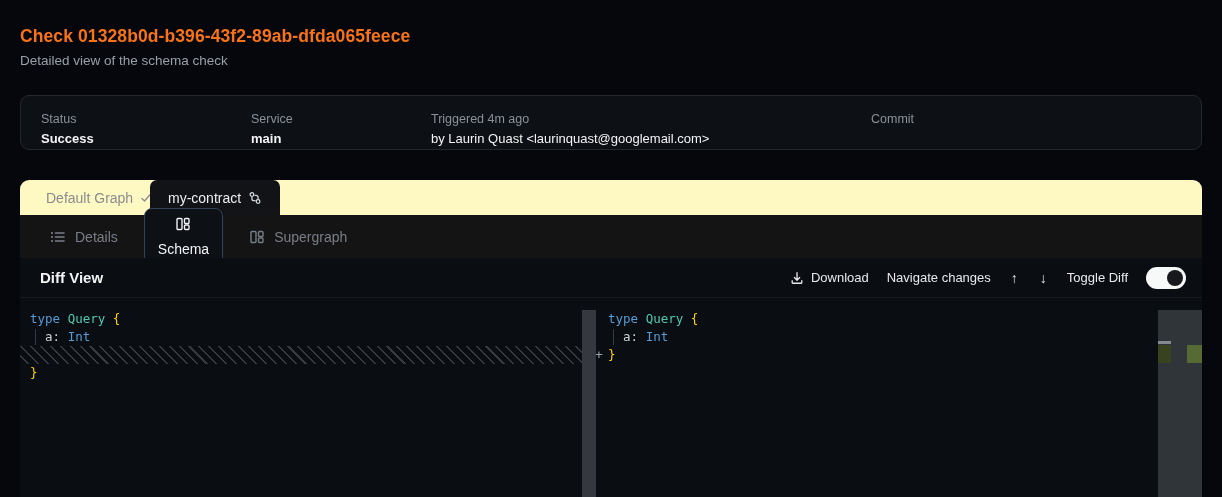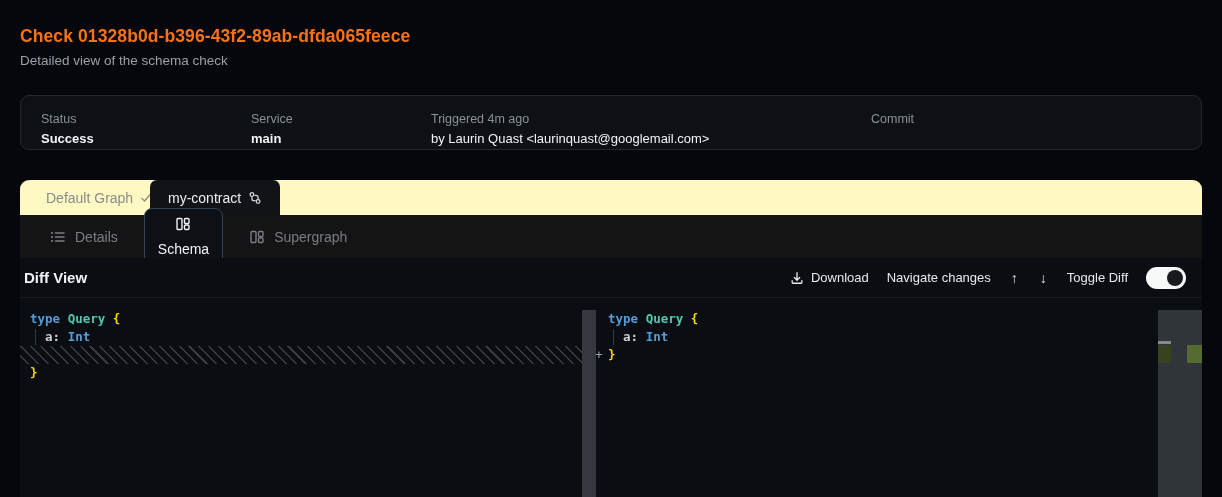--- a/index.html
+++ b/index.html
@@ -36,33 +36,33 @@
 
   .view-tabs{position:absolute;left:0;top:35px;right:0;height:43px;background:#141415;
              display:flex;align-items:center;padding-left:16px;gap:12px;}
   .view-tab{display:flex;align-items:center;gap:9px;font-size:14px;color:#797e85;
             padding:7px 13px;border-radius:8px;border:1px solid transparent;cursor:pointer;}
   .view-tab.active{color:#f2f3f5;border-color:#33415a;background:#0d1015;flex-direction:column;}
   .view-tab .vicon{display:flex;align-items:center;}
 
   .diff-header{position:absolute;left:0;top:78px;right:0;height:40px;background:#0a0d12;
                border-bottom:1px solid #171b21;display:flex;align-items:center;box-sizing:border-box;}
-  .diff-title{font-size:15px;font-weight:700;color:#f2f3f5;margin-left:4px;}
+  .diff-title{font-size:15px;font-weight:700;color:#f2f3f5;margin-left:20px;}
   .diff-controls{margin-left:auto;margin-right:16px;display:flex;align-items:center;gap:18px;
                  font-size:13px;color:#e7e9eb;}
   .ctrl{display:flex;align-items:flex-end;gap:7px;cursor:pointer;}
   .arrow-btn{font-size:14px;color:#dfe2e5;cursor:pointer;padding:0 2px;}
   .switch{width:40px;height:22px;border-radius:11px;background:#f7f8f8;position:relative;cursor:pointer;}
   .switch .knob{position:absolute;top:3px;right:3px;width:16px;height:16px;border-radius:50%;
                 background:#17191d;}
 
   
   .diff-body{position:absolute;left:0;top:118px;right:0;bottom:0;background:#0a0d12;
              font-family:"DejaVu Sans Mono",monospace;font-size:12.5px;}
-  .editor{position:absolute;top:0;bottom:0;font-weight:bold;}
+  .editor{position:absolute;top:0;bottom:0;}
   .editor-left{left:0;width:576px;}
   .editor-right{left:580px;right:0;}
   .code-lines{padding-top:12px;}
   .code-line{height:18px;line-height:18px;white-space:pre;padding-left:10px;position:relative;}
   .editor-right .code-line{padding-left:8px;}
   .code-line.guide::before{content:"";position:absolute;left:15px;top:1px;bottom:1px;
                            border-left:1px solid #323a44;}
   .editor-right .code-line.guide::before{left:13px;}
   .code-line.spacer-hatch{padding:0;margin-right:14px;
     background:repeating-linear-gradient(45deg,transparent 0 5.5px,rgba(160,166,172,.30) 5.5px 7px);}

